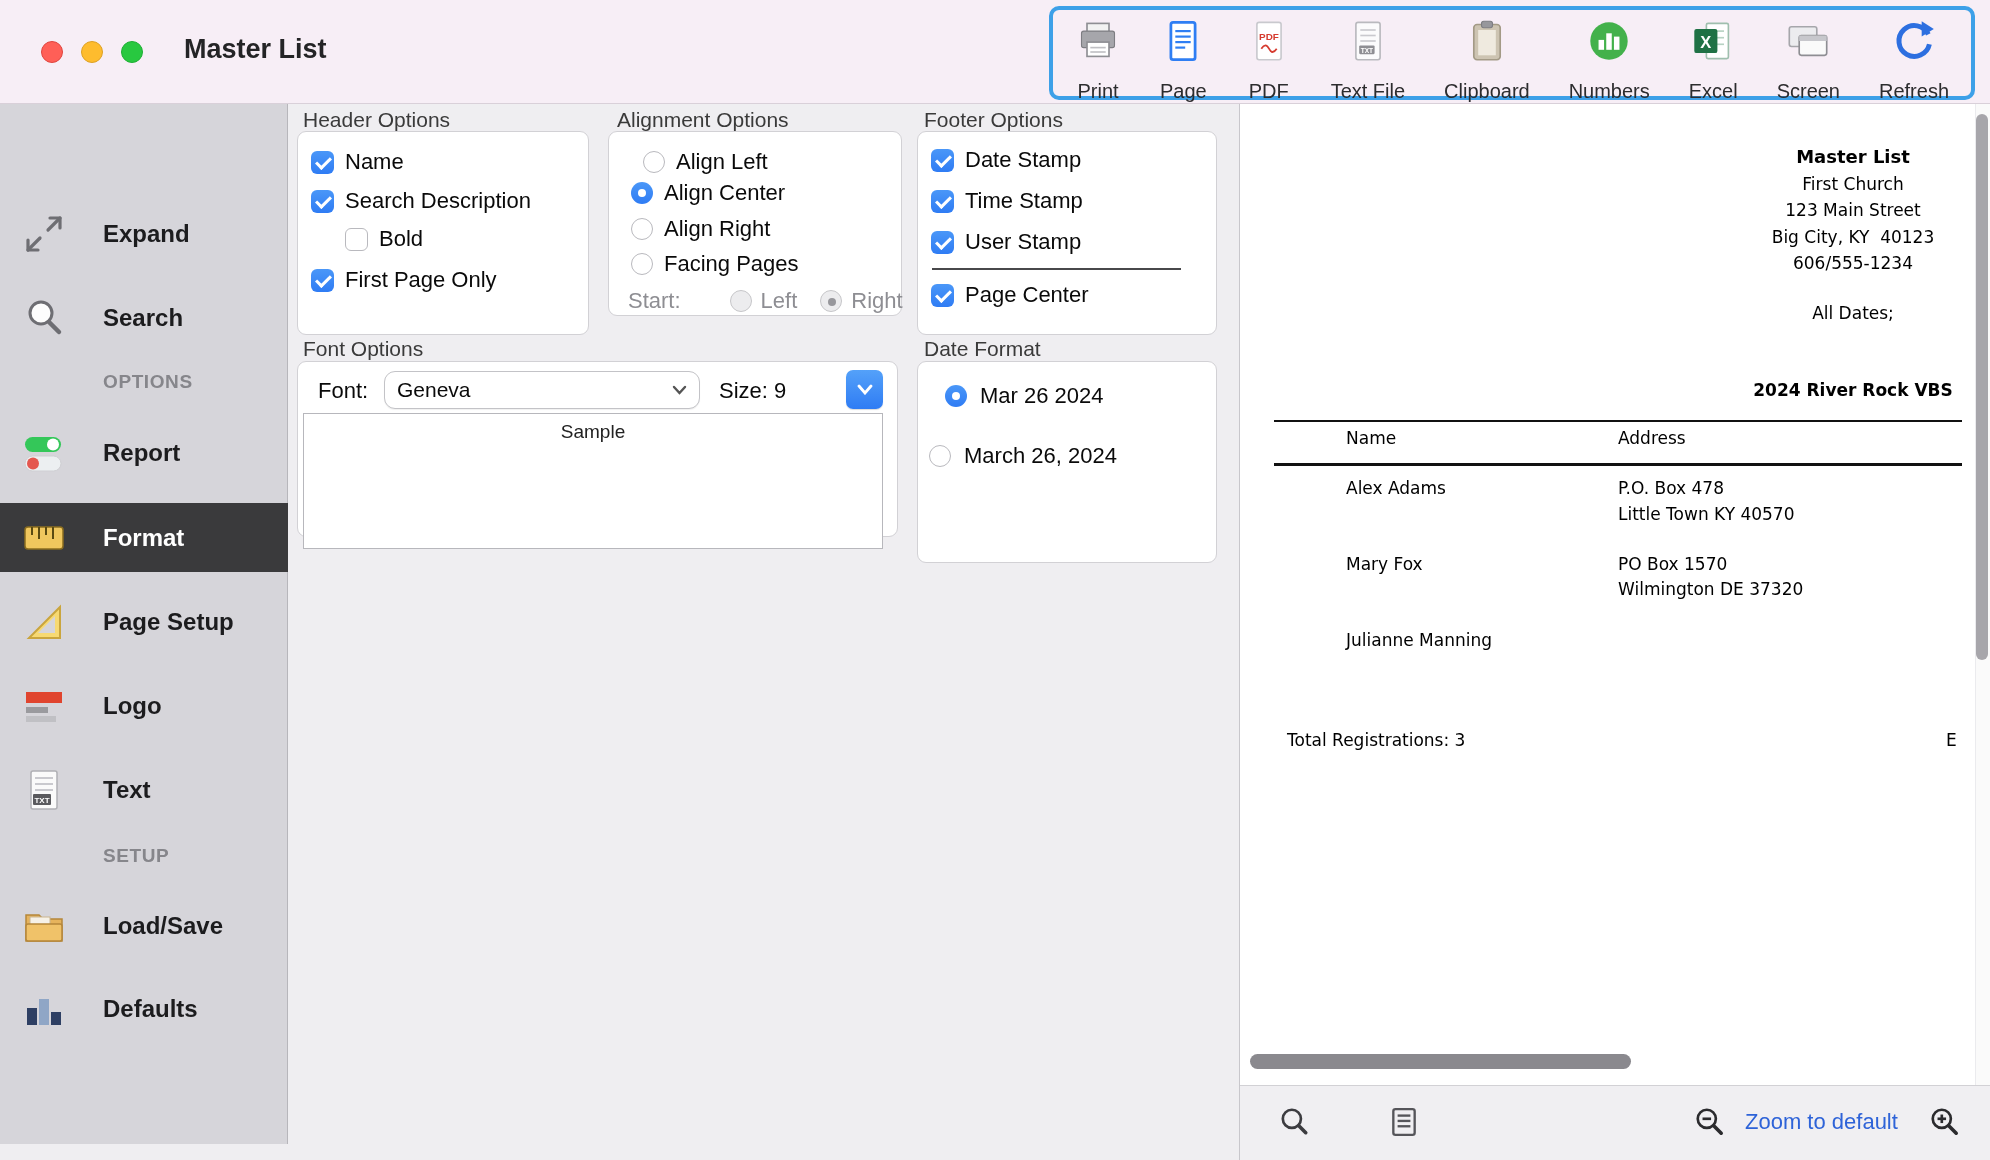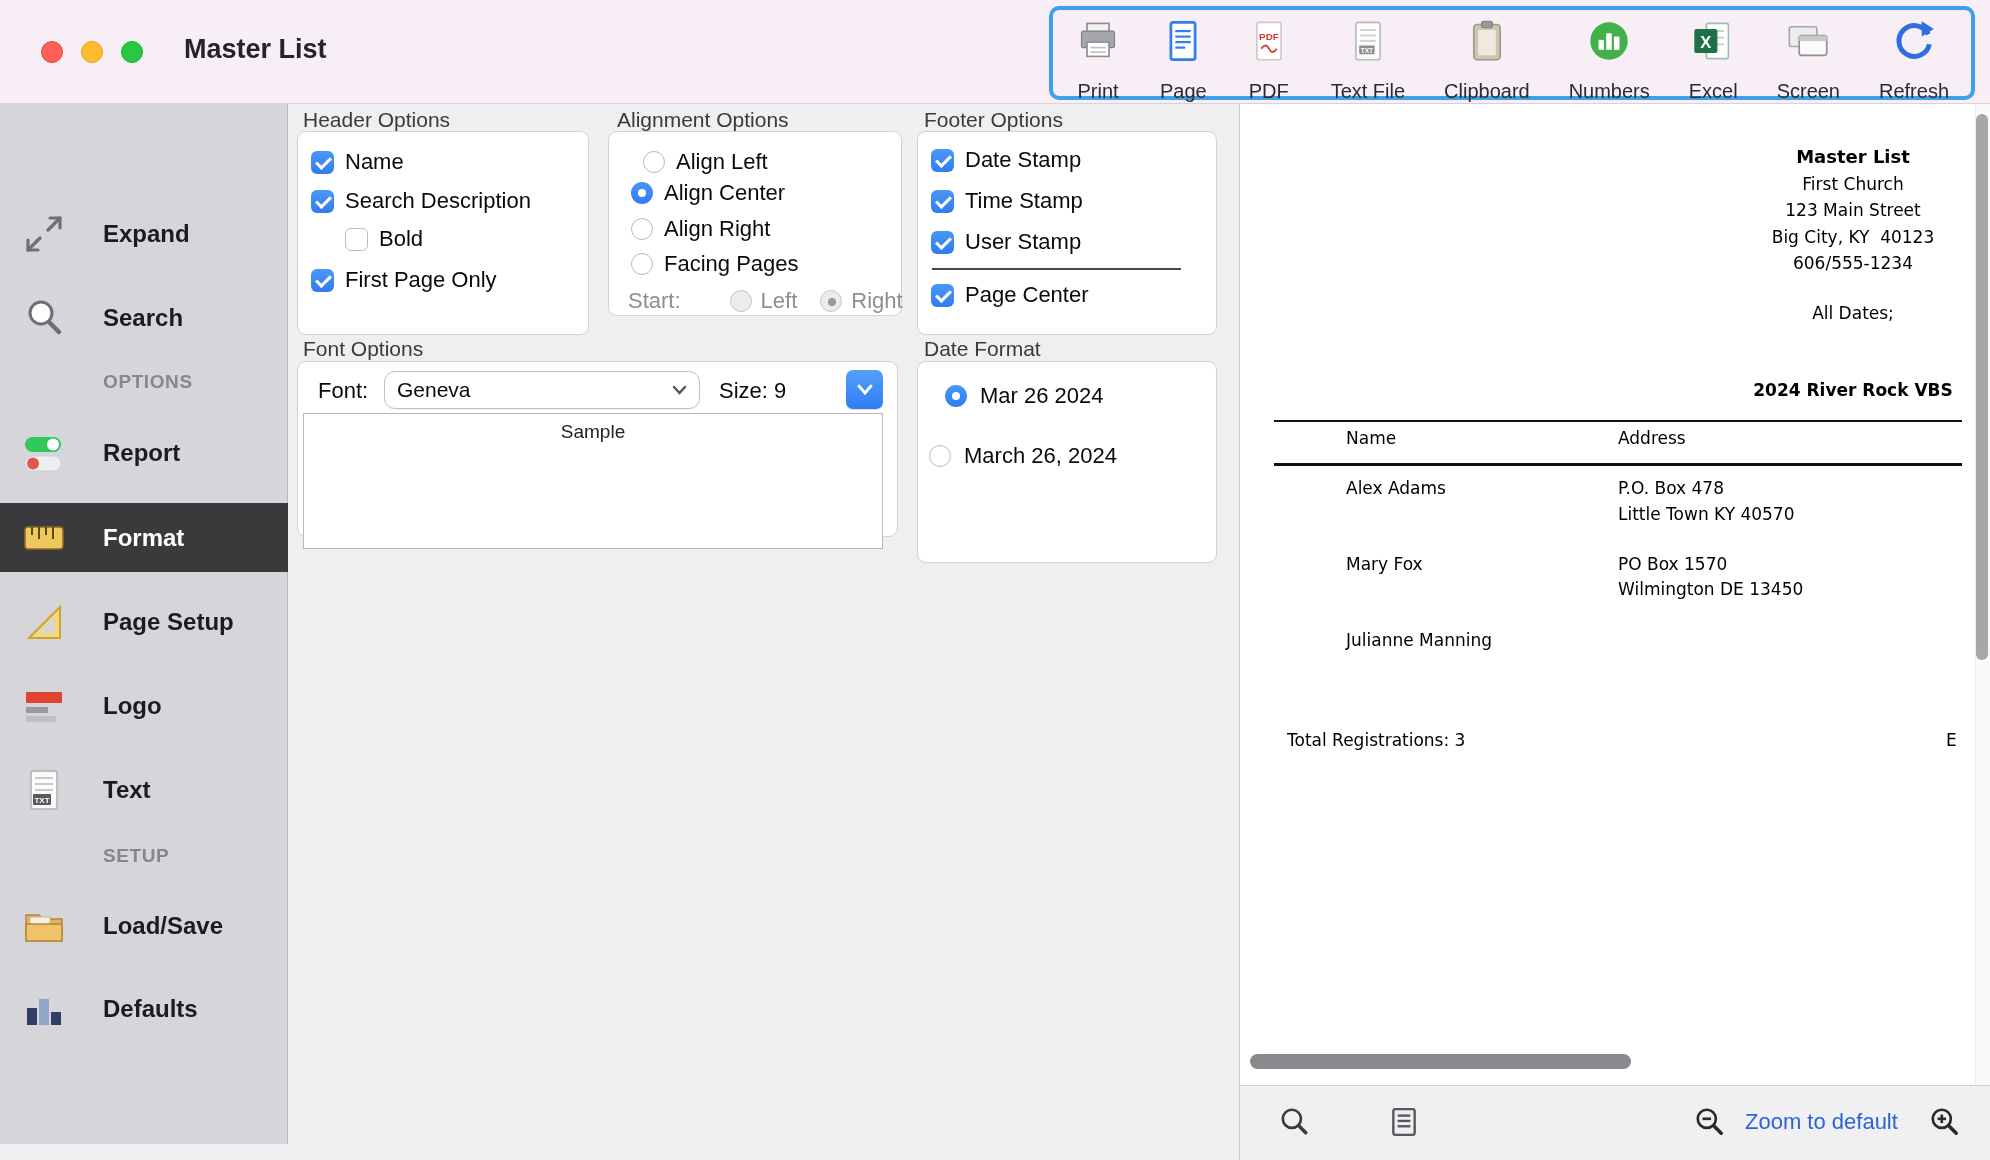--- a/index.html
+++ b/index.html
@@ -431,21 +431,21 @@
       <div class="pv-abs" style="left:106px;top:324px">Name</div>
       <div class="pv-abs" style="left:378px;top:324px">Address</div>
       <div class="pv-rule" style="left:34px;top:359px;width:688px;height:3px"></div>
 
       <div class="pv-abs" style="left:106px;top:374px">Alex Adams</div>
       <div class="pv-abs" style="left:378px;top:374px">P.O. Box 478</div>
       <div class="pv-abs" style="left:378px;top:400px">Little Town KY 40570</div>
 
       <div class="pv-abs" style="left:106px;top:450px">Mary Fox</div>
       <div class="pv-abs" style="left:378px;top:450px">PO Box 1570</div>
-      <div class="pv-abs" style="left:378px;top:475px">Wilmington DE 13450</div>
+      <div class="pv-abs" style="left:378px;top:475px">Wilmington DE 37320</div>
 
       <div class="pv-abs" style="left:106px;top:526px">Julianne Manning</div>
 
       <div class="pv-abs" style="left:47px;top:626px">Total Registrations: 3</div>
       <div class="pv-abs" style="left:706px;top:626px">E</div>
     </div>
     <div class="vscroll-track"></div>
     <div class="vscroll-thumb"></div>
     <div class="hscroll-thumb"></div>
   </section>

